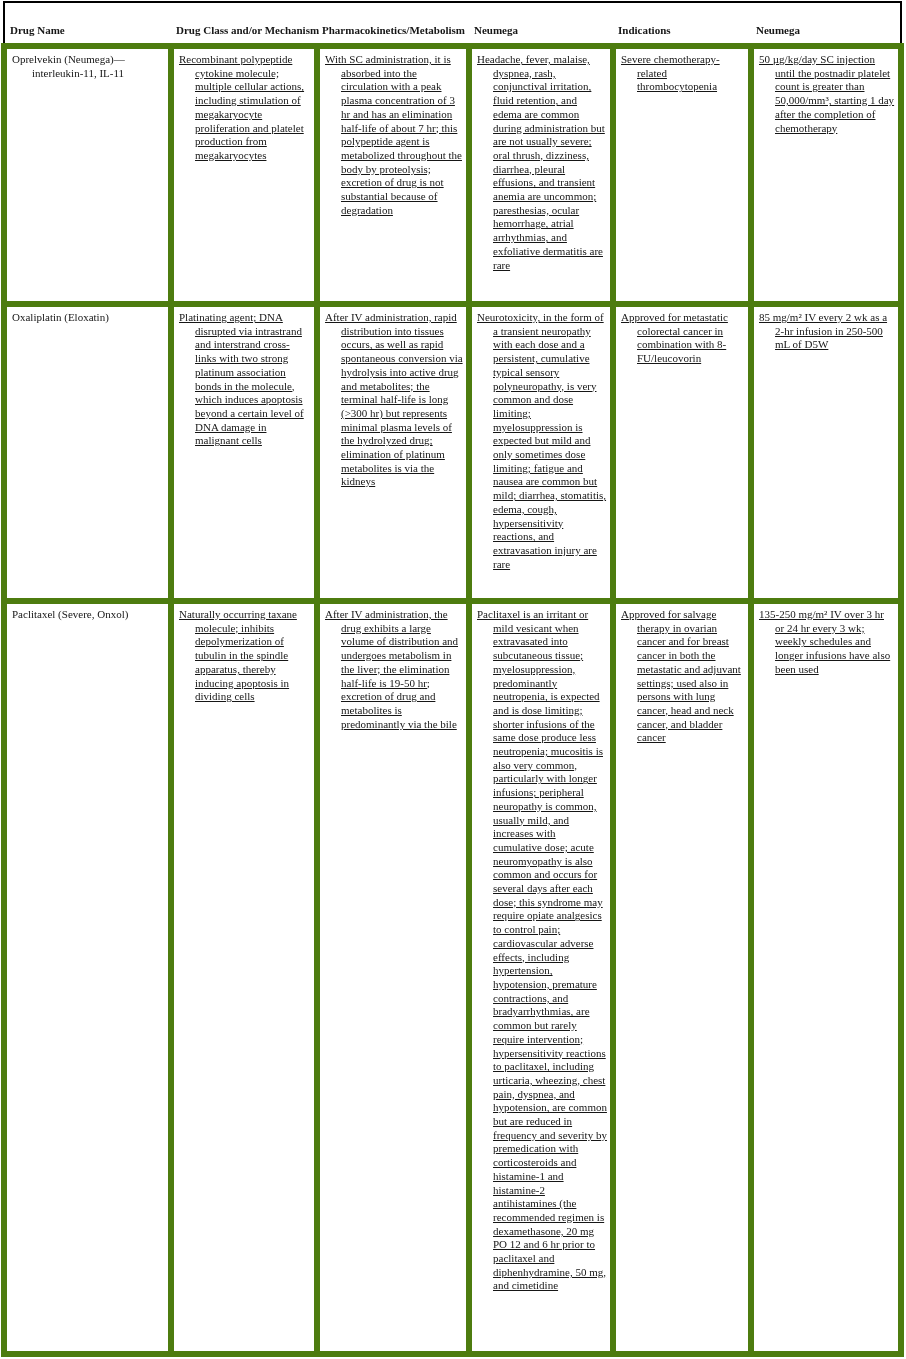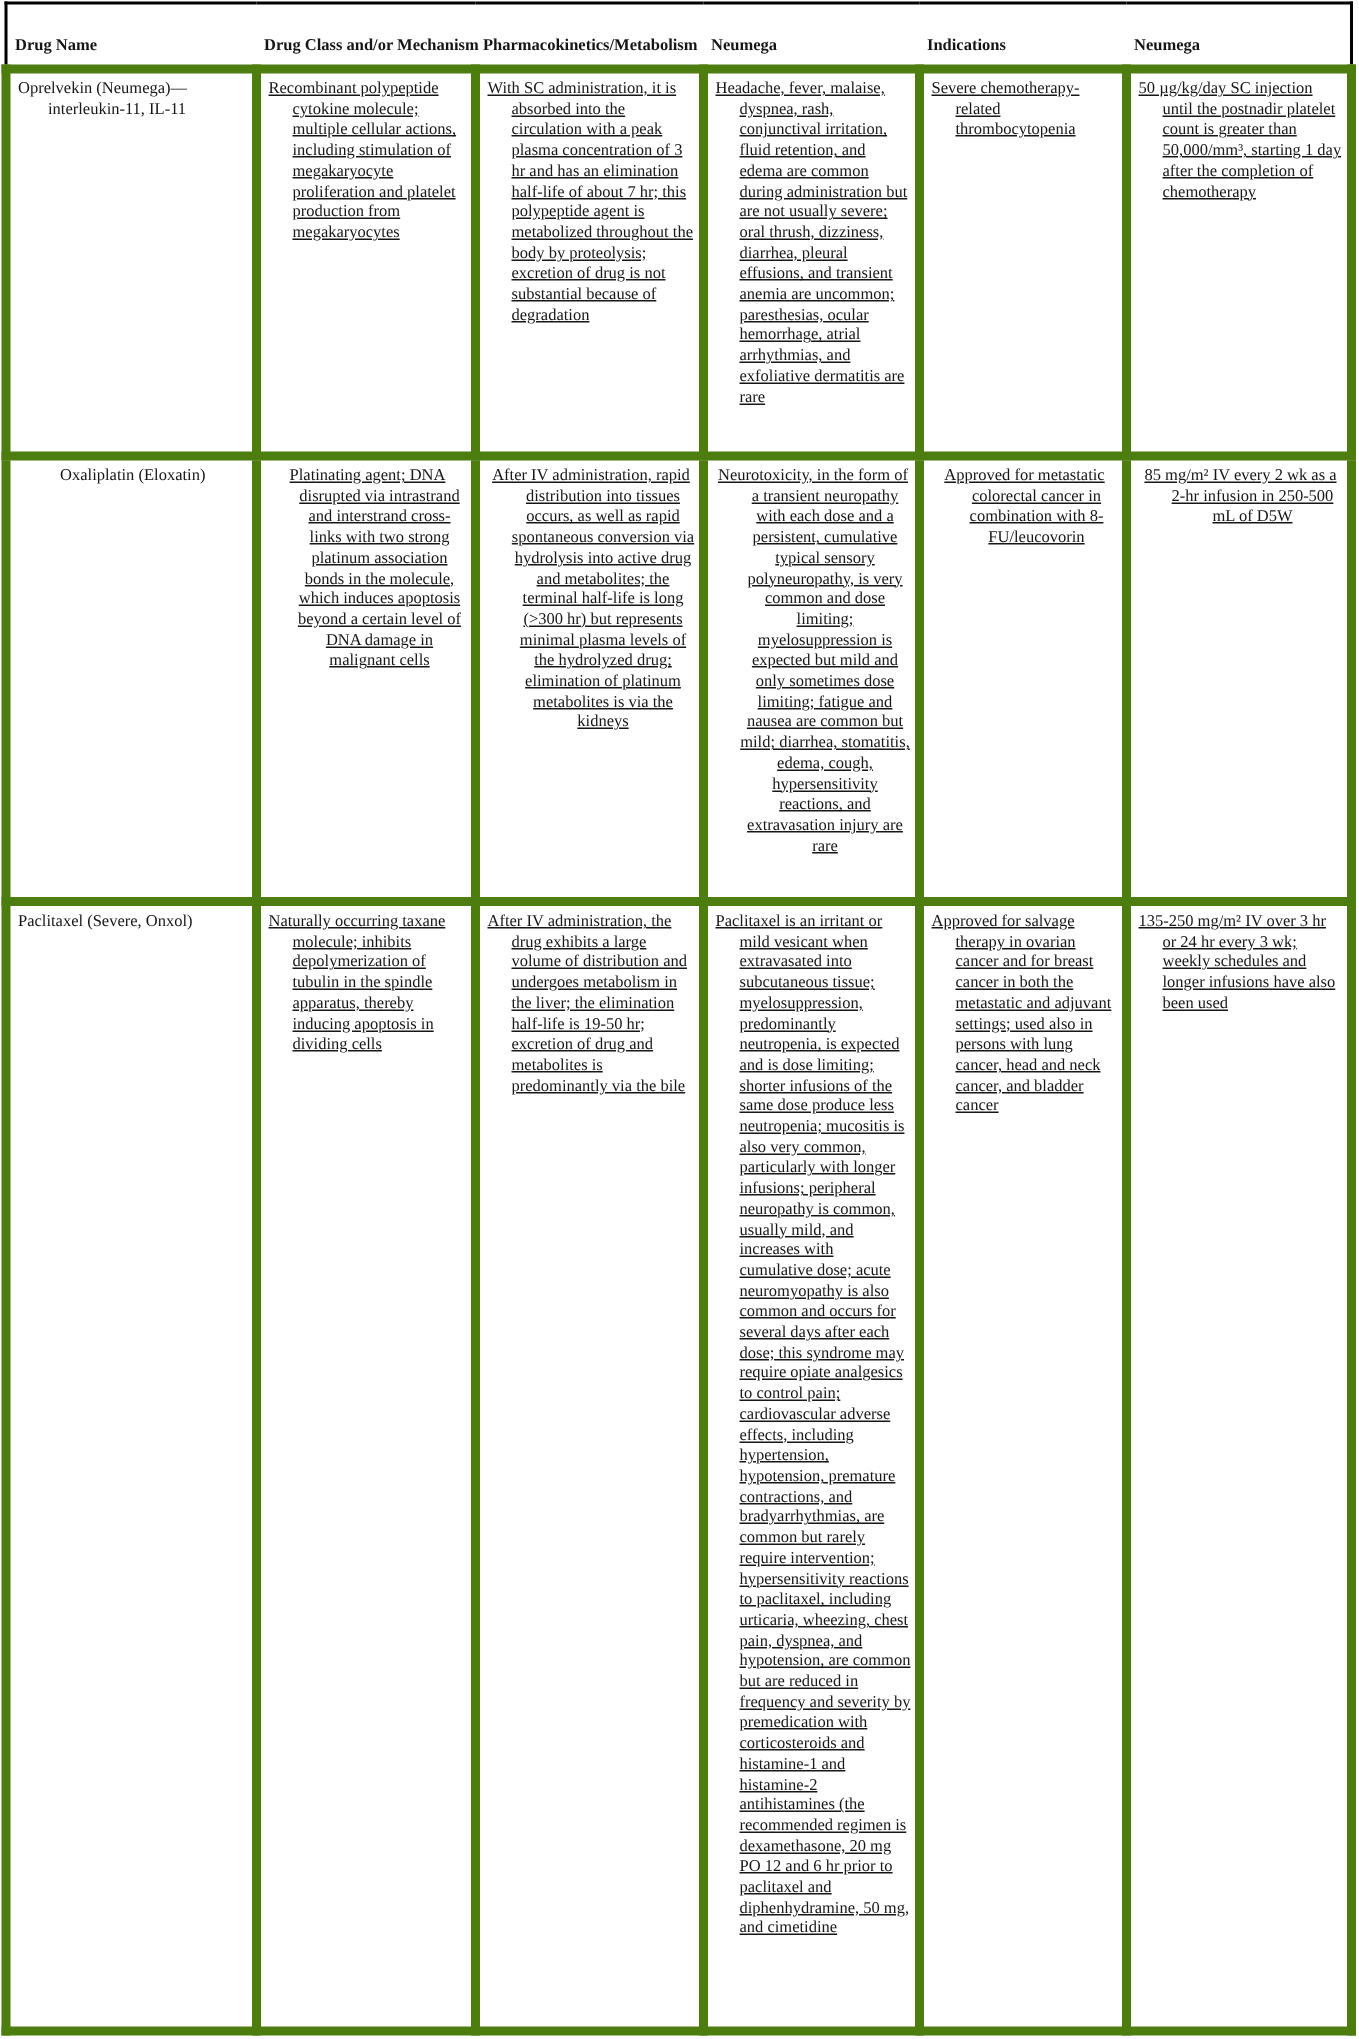--- a/index.html
+++ b/index.html
@@ -37,21 +37,21 @@
   }
   tbody td {
     border: 6px solid #4d7c0f;
     vertical-align: top;
     font-size: 11px;
     line-height: 13.7px;
     padding: 4px 3px 4px 5px;
     overflow: hidden;
   }
   tr.row-0 { height: 258px; }
-  tr.row-1 { height: 297px; text-align: center; }
+  tr.row-1 { height: 297px; }
   tr.row-2 { height: auto; }
   .hang {
     padding-left: 16px;
     text-indent: -16px;
     text-decoration: underline;
   }
   .hang-name {
     padding-left: 20px;
     text-indent: -20px;
   }

